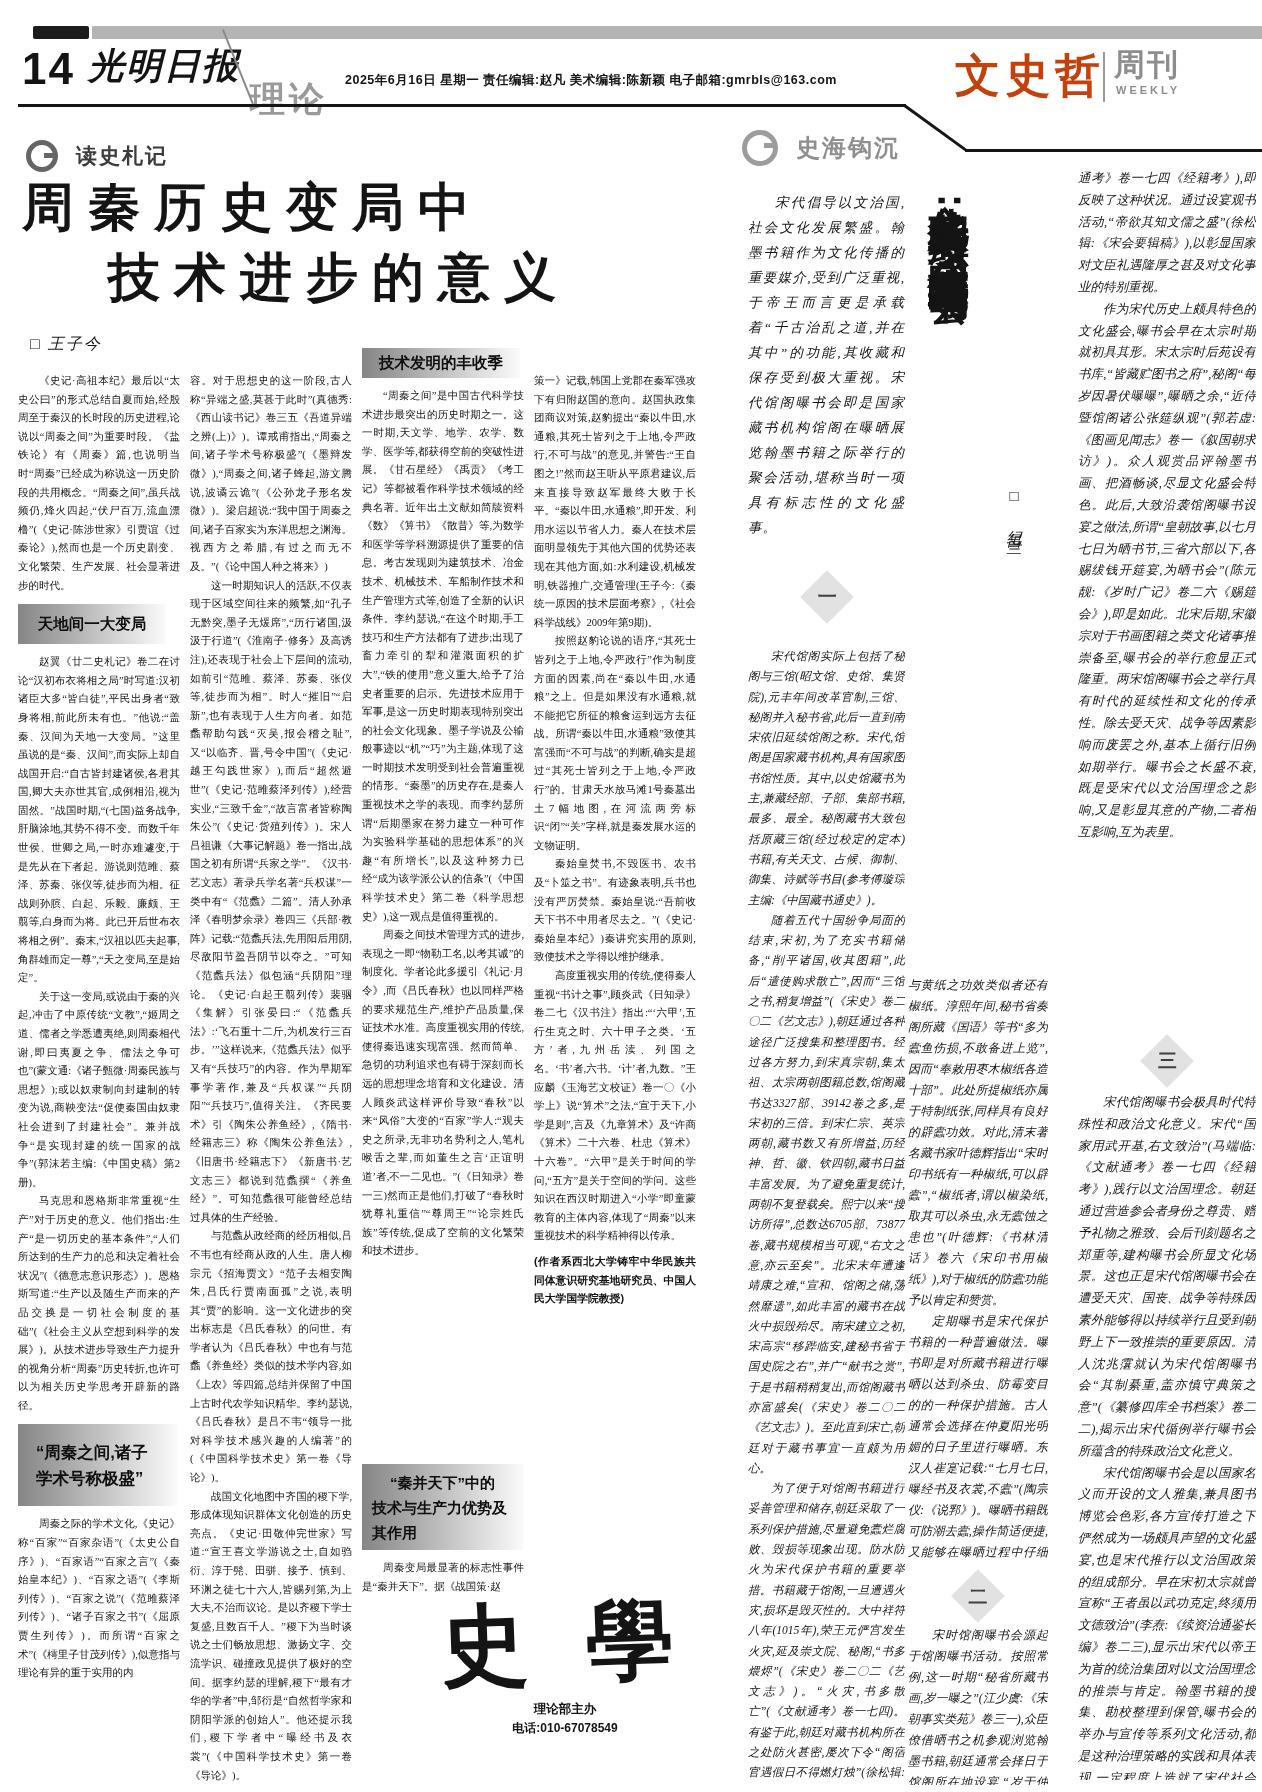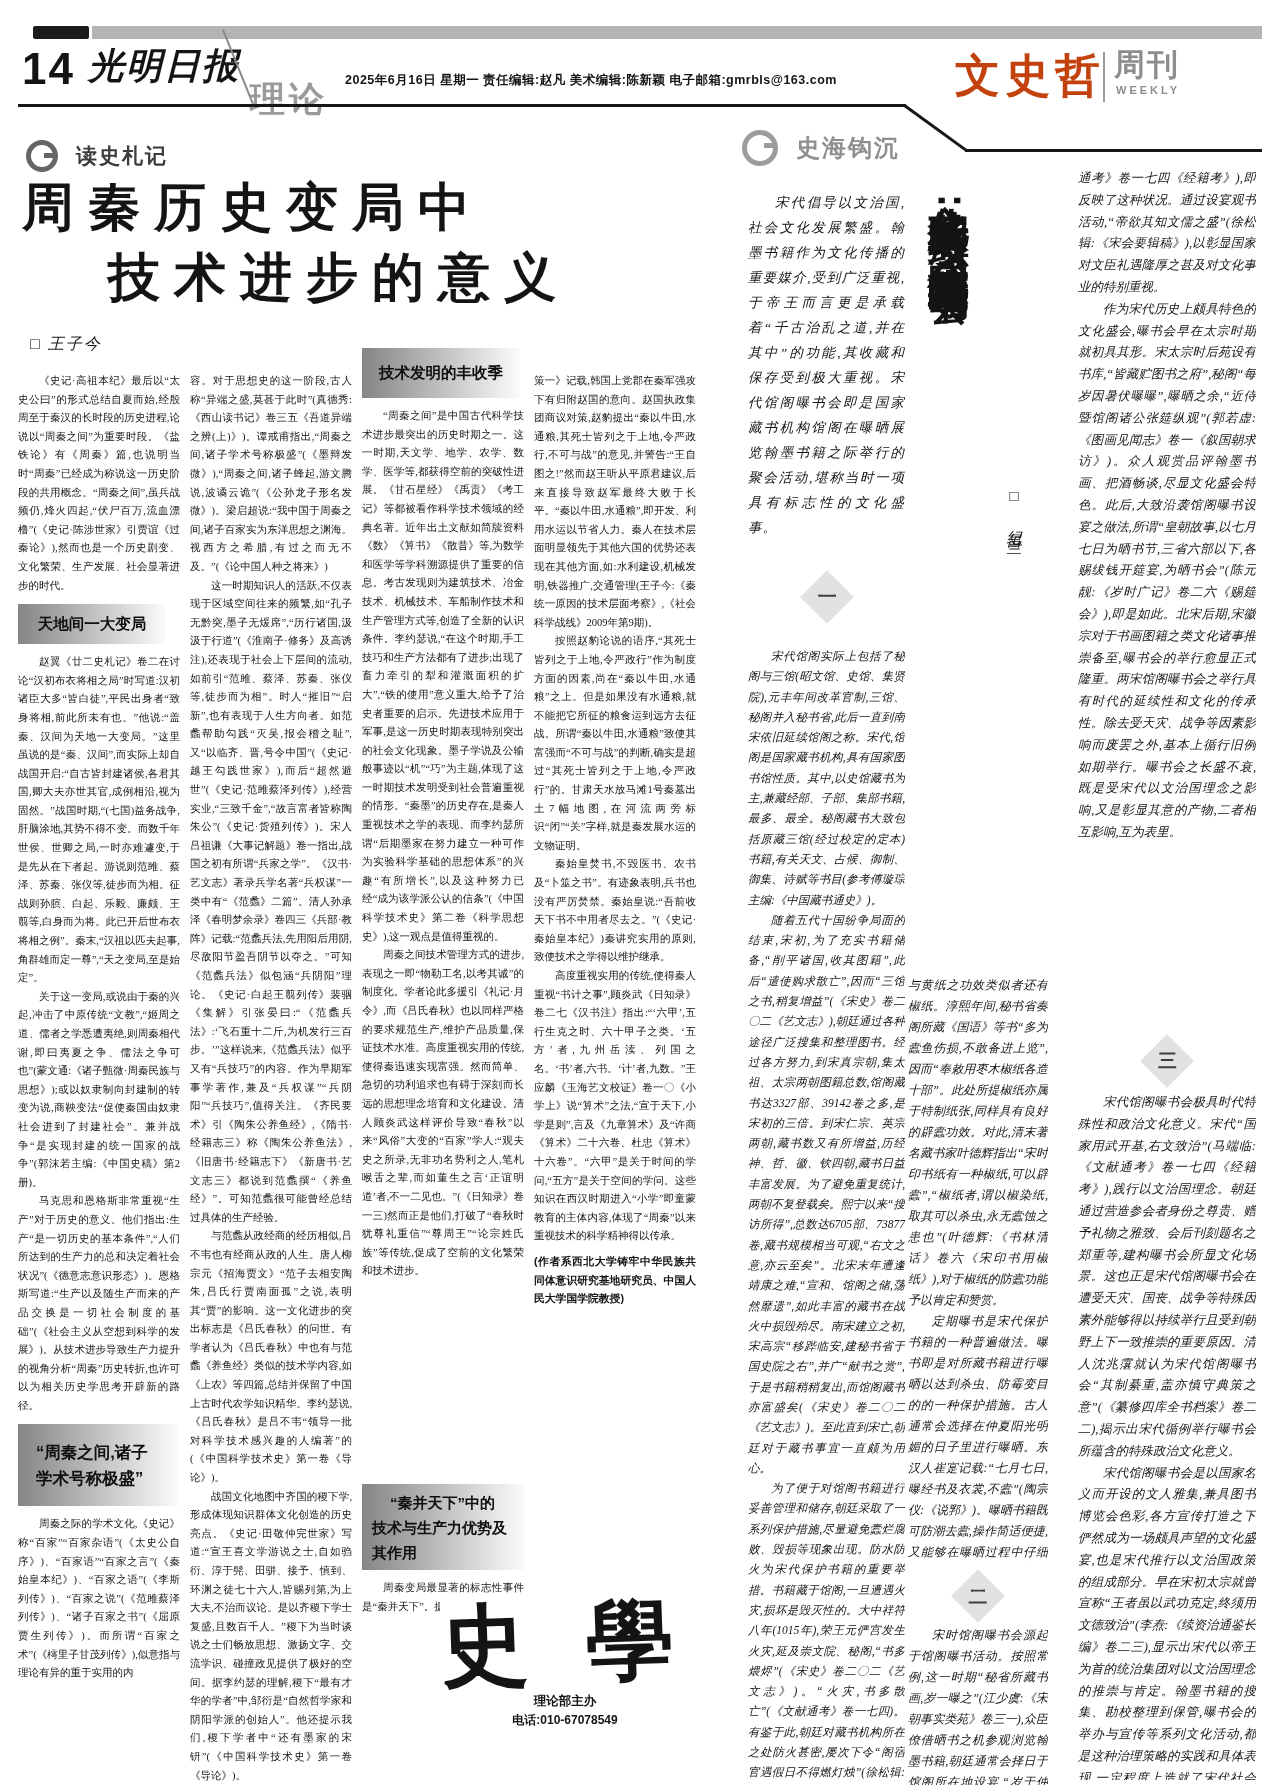--- a/index.html
+++ b/index.html
@@ -34,21 +34,21 @@
   .l-title{font-weight:900;font-size:52px;letter-spacing:14px;line-height:1.0;white-space:nowrap;}
   .l-byline{font-size:16px;font-style:italic;letter-spacing:2px;}
   .lcol{width:162px;font-size:10.5px;line-height:18.6px;text-align:justify;overflow:hidden;}
   .lcol p{margin:0;text-indent:2em;}
   .subbox{background:linear-gradient(90deg,#858585,#fbfbfb);font-family:"Liberation Sans","DejaVu Sans",sans-serif;
           font-weight:bold;color:#0f0f0f;display:flex;flex-direction:column;justify-content:center;}
   .subbox .bl{padding-left:10px;}
   .credit{font-family:"Liberation Sans","DejaVu Sans",sans-serif;font-weight:bold;font-size:10.8px;line-height:18.6px;text-align:justify;margin-top:6px;}
   .callig{background:#fff;z-index:4;text-align:center;}
   .callig .chars{font-size:88px;font-weight:900;letter-spacing:18px;transform:rotate(-2deg);line-height:1.1;white-space:nowrap;}
-  .callig .org{font-size:12.5px;font-weight:bold;}
+  .callig .org{font-size:12.5px;font-weight:bold;margin-top:8px;}
   .callig .tel{font-size:12px;font-weight:bold;margin-top:2px;}
   
   .kai{font-style:italic;}
   .r-lead{font-size:13.5px;line-height:25px;letter-spacing:1px;text-align:justify;text-indent:2em;}
   .rcol{text-align:justify;overflow:hidden;}
   .rcol p{margin:0;text-indent:2em;}
   .dia-wrap{display:flex;justify-content:center;}
   .dia{width:38px;height:38px;background:#e2e2e2;transform:rotate(45deg);display:flex;align-items:center;justify-content:center;}
   .dia span{transform:rotate(-45deg);font-size:19px;font-weight:bold;color:#3f3f3f;font-style:normal;}
   .vtitle{writing-mode:vertical-rl;font-size:41px;font-weight:900;letter-spacing:3px;line-height:1.0;height:840px;}
@@ -95,25 +95,25 @@
       <span style="padding-left:18px;">“周秦之间,诸子</span>
       <span style="padding-left:18px;">学术号称极盛”</span>
     </div>
     <p>周秦之际的学术文化,《史记》称“百家”“百家杂语”(《太史公自序》)、“百家语”“百家之言”(《秦始皇本纪》)、“百家之语”(《李斯列传》)、“百家之说”(《范雎蔡泽列传》)、“诸子百家之书”(《屈原贾生列传》)。而所谓“百家之术”(《樗里子甘茂列传》),似意指与理论有异的重于实用的内</p>
   </div>
 
   <div class="abs lcol" style="left:190px;top:372px;height:1413px;">
     <p style="text-indent:0;">容。对于思想史的这一阶段,古人称“异端之盛,莫甚于此时”(真德秀:《西山读书记》卷三五《吾道异端之辨(上)》)。谭戒甫指出,“周秦之间,诸子学术号称极盛”(《墨辩发微》),“周秦之间,诸子蜂起,游文腾说,波谲云诡”(《公孙龙子形名发微》)。梁启超说:“我中国于周秦之间,诸子百家实为东洋思想之渊海。视西方之希腊,有过之而无不及。”(《论中国人种之将来》)</p>
     <p>这一时期知识人的活跃,不仅表现于区域空间往来的频繁,如“孔子无黔突,墨子无煖席”,“历行诸国,汲汲于行道”(《淮南子·修务》及高诱注),还表现于社会上下层间的流动,如前引“范雎、蔡泽、苏秦、张仪等,徒步而为相”。时人“摧旧”“启新”,也有表现于人生方向者。如范蠡帮助勾践“灭吴,报会稽之耻”,又“以临齐、晋,号令中国”(《史记·越王勾践世家》),而后“超然避世”(《史记·范雎蔡泽列传》),经营实业,“三致千金”,“故言富者皆称陶朱公”(《史记·货殖列传》)。宋人吕祖谦《大事记解题》卷一指出,战国之初有所谓“兵家之学”。《汉书·艺文志》著录兵学名著“兵权谋”一类中有“《范蠡》二篇”。清人孙承泽《春明梦余录》卷四三《兵部·教阵》记载:“范蠡兵法,先用阳后用阴,尽敌阳节盈吾阴节以夺之。”可知《范蠡兵法》似包涵“兵阴阳”理论。《史记·白起王翦列传》裴骃《集解》引张晏曰:“《范蠡兵法》:‘飞石重十二斤,为机发行三百步。’”这样说来,《范蠡兵法》似乎又有“兵技巧”的内容。作为早期军事学著作,兼及“兵权谋”“兵阴阳”“兵技巧”,值得关注。《齐民要术》引《陶朱公养鱼经》,《隋书·经籍志三》称《陶朱公养鱼法》,《旧唐书·经籍志下》《新唐书·艺文志三》都说到范蠡撰“《养鱼经》”。可知范蠡很可能曾经总结过具体的生产经验。</p>
     <p>与范蠡从政经商的经历相似,吕不韦也有经商从政的人生。唐人柳宗元《招海贾文》“范子去相安陶朱,吕氏行贾南面孤”之说,表明其“贾”的影响。这一文化进步的突出标志是《吕氏春秋》的问世。有学者认为《吕氏春秋》中也有与范蠡《养鱼经》类似的技术学内容,如《上农》等四篇,总结并保留了中国上古时代农学知识精华。李约瑟说,《吕氏春秋》是吕不韦“领导一批对科学技术感兴趣的人编著”的(《中国科学技术史》第一卷《导论》)。</p>
-    <p>战国文化地图中齐国的稷下学,形成体现知识群体文化创造的历史亮点。《史记·田敬仲完世家》写道:“宣王喜文学游说之士,自如驺衍、淳于髡、田骈、接予、慎到、环渊之徒七十六人,皆赐列第,为上大夫,不治而议论。是以齐稷下学士复盛,且数百千人。”稷下为当时谈说之士们畅放思想、激扬文字、交流学识、碰撞政见提供了极好的空间。据李约瑟的理解,稷下“最有才华的学者”中,邹衍是“自然哲学家和阴阳学派的创始人”。他还提示我们,稷下学者中“还有墨家的宋钘”(《中国科学技术史》第一卷《导论》)。</p>
+    <p>战国文化地图中齐国的稷下学,形成体现知识群体文化创造的历史亮点。《史记·田敬仲完世家》写道:“宣王喜文学游说之士,自如驺衍、淳于髡、田骈、接予、慎到、环渊之徒七十六人,皆赐列第,为上大夫,不治而议论。是以齐稷下学士复盛,且数百千人。”稷下为当时谈说之士们畅放思想、激扬文字、交流学识、碰撞政见提供了极好的空间。据李约瑟的理解,稷下“最有才华的学者”中,邹衍是“自然哲学家和阴阳学派的创始人”。他还提示我们,稷下学者中“曝经书及衣裳”(《中国科学技术史》第一卷《导论》)。</p>
   </div>
 
   <div class="abs" style="left:362px;top:348px;width:162px;">
-    <div class="subbox" style="width:158px;height:50px;font-size:15.5px;text-align:center;font-family:Liberation Mono, monospace;">
+    <div class="subbox" style="width:158px;height:30px;font-size:15.5px;text-align:center;font-family:Liberation Mono, monospace;">
       <span>技术发明的丰收季</span>
     </div>
     <div class="lcol" style="height:1068px;margin-top:9px;">
       <p>“周秦之间”是中国古代科学技术进步最突出的历史时期之一。这一时期,天文学、地学、农学、数学、医学等,都获得空前的突破性进展。《甘石星经》《禹贡》《考工记》等都被看作科学技术领域的经典名著。近年出土文献如简牍资料《数》《算书》《散昔》等,为数学和医学等学科溯源提供了重要的信息。考古发现则为建筑技术、冶金技术、机械技术、车船制作技术和生产管理方式等,创造了全新的认识条件。李约瑟说,“在这个时期,手工技巧和生产方法都有了进步;出现了畜力牵引的犁和灌溉面积的扩大”,“铁的使用”意义重大,给予了治史者重要的启示。先进技术应用于军事,是这一历史时期表现特别突出的社会文化现象。墨子学说及公输般事迹以“机”“巧”为主题,体现了这一时期技术发明受到社会普遍重视的情形。“秦墨”的历史存在,是秦人重视技术之学的表现。而李约瑟所谓“后期墨家在努力建立一种可作为实验科学基础的思想体系”的兴趣“有所增长”,以及这种努力已经“成为该学派公认的信条”(《中国科学技术史》第二卷《科学思想史》),这一观点是值得重视的。</p>
       <p>周秦之间技术管理方式的进步,表现之一即“物勒工名,以考其诚”的制度化。学者论此多援引《礼记·月令》,而《吕氏春秋》也以同样严格的要求规范生产,维护产品质量,保证技术水准。高度重视实用的传统,使得秦迅速实现富强。然而简单、急切的功利追求也有碍于深刻而长远的思想理念培育和文化建设。清人顾炎武这样评价导致“春秋”以来“风俗”大变的“百家”学人:“观夫史之所录,无非功名势利之人,笔札喉舌之辈,而如董生之言‘正谊明道’者,不一二见也。”(《日知录》卷一三)然而正是他们,打破了“春秋时犹尊礼重信”“尊周王”“论宗姓氏族”等传统,促成了空前的文化繁荣和技术进步。</p>
     </div>
     <div class="subbox" style="width:162px;height:86px;margin:9px 0;font-size:15px;line-height:25px;">
       <span class="bl" style="padding-left:28px;">“秦并天下”中的</span>
       <span class="bl">技术与生产力优势及</span>
       <span class="bl">其作用</span>

